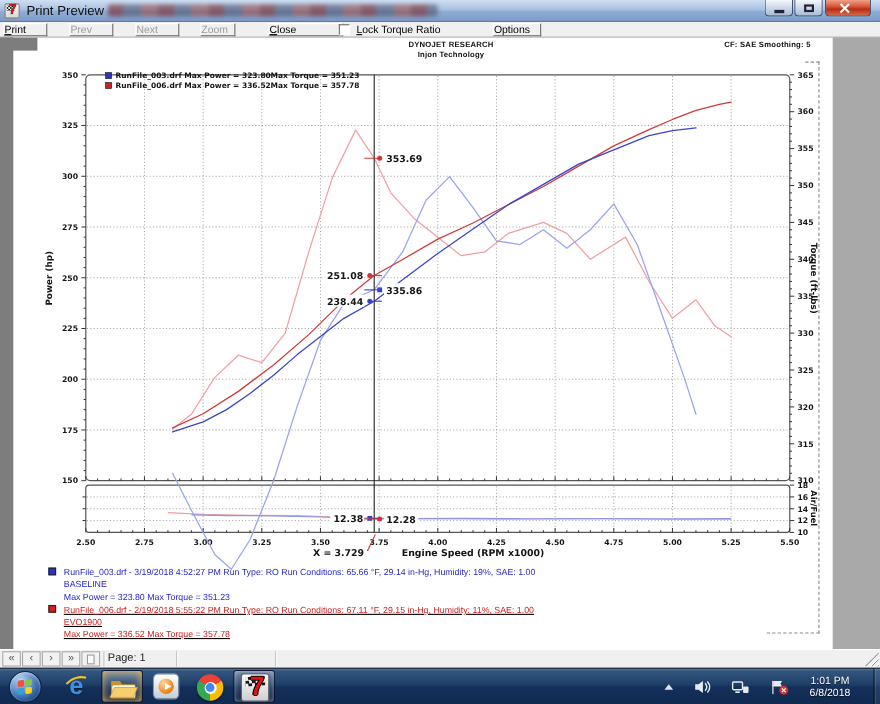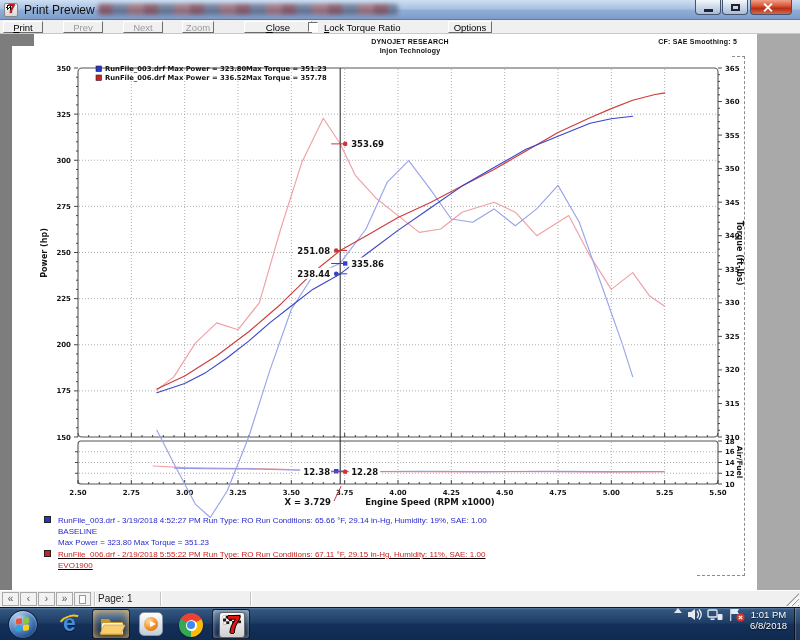--- a/index.html
+++ b/index.html
@@ -22,21 +22,21 @@
   #btn-min{right:79px;width:26px;background:linear-gradient(#f4f8fc,#cfdcec 45%,#a9bdd6);}
   #btn-max{right:52px;width:26px;background:linear-gradient(#f4f8fc,#cfdcec 45%,#a9bdd6);}
   #btn-close{right:8px;width:42px;background:linear-gradient(#f0a088,#d95b3c 40%,#b82e14 60%,#d46a4a);}
   #btn-min i{position:absolute;left:8px;top:9px;width:9px;height:3px;background:#223;}
   #btn-max i{position:absolute;left:8px;top:4px;width:9px;height:7px;border:2px solid #223;}
   #btn-close i,#btn-close b{position:absolute;left:16px;top:2px;width:2px;height:11px;background:#fff;}
   #btn-close i{transform:rotate(45deg);} #btn-close b{transform:rotate(-45deg);}
 
   
   #toolbar{position:absolute;left:0;top:20px;width:800px;height:14px;background:#f0f0f0;border-bottom:1px solid #c8c8c8;}
-  .tbbtn{position:absolute;top:1px;height:12px;font-size:9.5px;color:#000;text-align:center;line-height:11px;
+  .tbbtn{position:absolute;top:1px;height:12px;font-size:9.5px;color:#000;line-height:11px;
     background:#f0f0f0;border:1px solid;border-color:#fff #6d6d6d #6d6d6d #fff;}
   .tbbtn.dis{color:#9b9b9b;}
   #cb-lock{position:absolute;left:233px;top:2px;width:10px;height:10px;background:#fff;border:1px solid;border-color:#6d6d6d #fff #fff #6d6d6d;}
   #cb-label{position:absolute;left:249px;top:2px;font-size:9.5px;color:#000;}
 
   
   #preview{position:absolute;left:0;top:34px;width:800px;height:556px;background:#a9a9a9;overflow:hidden;}
   #page{position:absolute;left:12px;top:0;width:745px;height:556px;background:#fff;}
   #strip-left{position:absolute;left:0;top:0;width:12px;height:556px;background:#7d7d7d;}
   #block-tl{position:absolute;left:0;top:0;width:34px;height:12px;background:#7d7d7d;}
@@ -95,21 +95,21 @@
     background:conic-gradient(from -60deg,#ea4335 0 120deg,#fbbc05 0 240deg,#34a853 0 360deg);
     box-shadow:0 1px 2px rgba(0,0,0,.5);}
   #chrome-w{position:absolute;left:6.5px;top:6.5px;width:11px;height:11px;border-radius:50%;background:#fff;}
   #chrome-b{position:absolute;left:1.5px;top:1.5px;width:8px;height:8px;border-radius:50%;background:#4285f4;}
   #seven-tile{position:absolute;left:6px;top:2px;width:26px;height:26px;border-radius:3px;
     background:linear-gradient(#fafafa,#cfcfcf);border:1px solid #666;}
   #seven-chk{position:absolute;left:3px;top:2px;width:18px;height:9px;
     background:repeating-conic-gradient(#1a1a1a 0 90deg,#f2f2f2 0 180deg) 0 0/6px 6px;transform:rotate(-4deg);}
   #seven-glyph{position:absolute;left:7px;top:-2px;font-size:24px;font-weight:bold;color:#e01414;
     text-shadow:-1px 0 #000,1px 0 #000,0 -1px #000,0 1px #000;}
-  #tray{position:absolute;right:6px;top:0;height:33px;display:flex;align-items:flex-start;gap:5px;}
+  #tray{position:absolute;right:6px;top:0;height:33px;display:flex;align-items:center;gap:19px;}
   #tray-up{width:0;height:0;border-left:4px solid transparent;border-right:4px solid transparent;border-bottom:5px solid #dfe5ee;}
   #clock{font-size:9.5px;color:#fff;text-align:center;line-height:11px;padding-top:1px;text-shadow:0 1px 1px rgba(0,0,0,.7);}
   #show-desktop{position:absolute;right:0;top:0;width:6px;height:33px;background:rgba(255,255,255,.07);
     border-left:1px solid rgba(0,0,0,.7);box-shadow:inset 1px 0 0 rgba(255,255,255,.2);}
 
   svg text{font-family:"DejaVu Sans","Liberation Sans",sans-serif;font-weight:bold;}
 </style>
 </head>
 <body>
 
@@ -513,20 +513,21 @@
         <div>RunFile_003.drf - 3/19/2018 4:52:27 PM  Run Type: RO  Run Conditions: 65.66 °F, 29.14 in-Hg,  Humidity:  19%, SAE: 1.00</div>
         <div>BASELINE</div>
         <div>Max Power = 323.80  Max Torque = 351.23</div>
       </div>
     </div>
     <div class="run" id="run2">
       <span class="sq" style="background: rgb(204, 34, 34);"></span>
       <div class="lines">
         <div>RunFile_006.drf - 2/19/2018 5:55:22 PM  Run Type: RO  Run Conditions: 67.11 °F, 29.15 in-Hg,  Humidity:  11%, SAE: 1.00</div>
         <div>EVO1900</div>
+        <div>Max Power = 336.52  Max Torque = 357.78</div>
       </div>
     </div>
   </div>
 
   <div id="statusbar">
     <div class="sbtn" style="left:2px;">«</div>
     <div class="sbtn" style="left:20px;">‹</div>
     <div class="sbtn" style="left:38px;">›</div>
     <div class="sbtn" style="left:56px;">»</div>
     <div class="sbtn" style="left:74px;">

